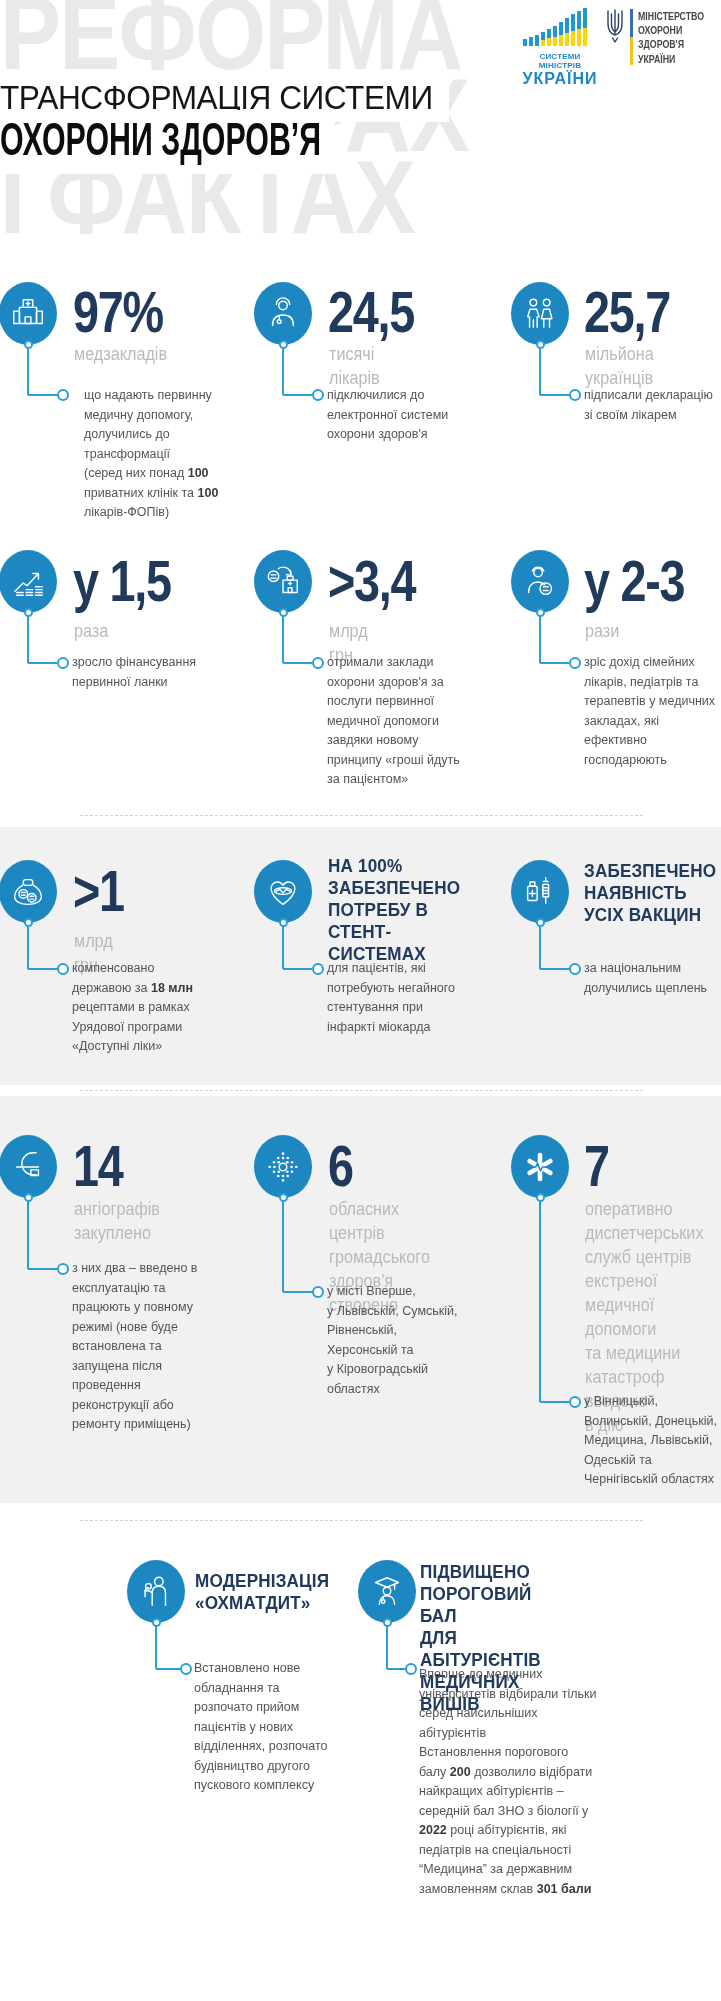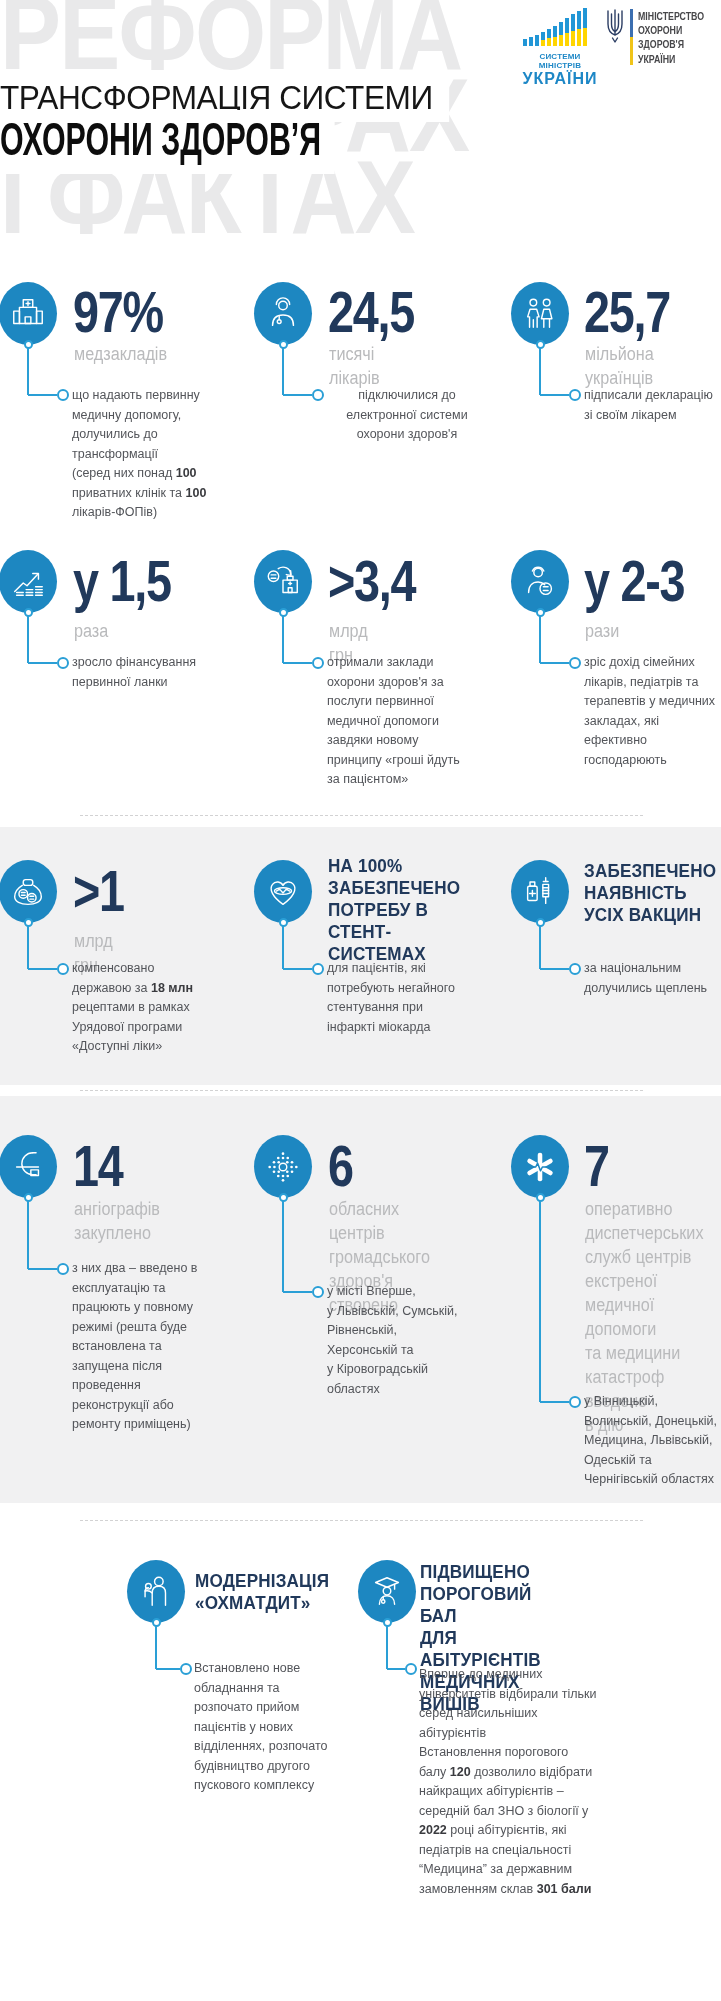--- a/index.html
+++ b/index.html
@@ -110,21 +110,21 @@
         <rect x="5" y="17" width="6" height="13"></rect>
           <rect x="29" y="17" width="6" height="13"></rect>
       </svg>
     </div>
     <div class="dot" style="left:24px;top:340px;"></div>
     <div class="vline" style="left:27px;top:348px;height:47px;"></div>
     <div class="hline" style="left:28px;top:394px;width:29px;"></div>
     <div class="ring" style="left:57px;top:389px;"></div>
     <div class="value" style="left:73px;top:284px;">97%</div>
     <div class="lbl" style="left:74px;top:342px;">медзакладів</div>
-    <div class="desc" style="left:72px;top:386px;width:155px;"><span>що надають первинну
+    <div class="desc" style="left:84px;top:386px;width:155px;"><span>що надають первинну
 медичну допомогу,
 долучились до
 трансформації
 (серед них понад </span><span class="b">100</span><span>
 приватних клінік та </span><span class="b">100</span><span>
 лікарів-ФОПів)</span></div>
   </div>
 
   <div class="stat">
     <div class="oval" style="left:254px;top:282px;">
@@ -135,21 +135,21 @@
         <circle cx="16" cy="28" r="2"></circle>
           <path d="M16 26v-4"></path>
       </svg>
     </div>
     <div class="dot" style="left:279px;top:340px;"></div>
     <div class="vline" style="left:282px;top:348px;height:47px;"></div>
     <div class="hline" style="left:283px;top:394px;width:29px;"></div>
     <div class="ring" style="left:312px;top:389px;"></div>
     <div class="value" style="left:328px;top:284px;">24,5</div>
     <div class="lbl" style="left:329px;top:342px;">тисячі лікарів</div>
-    <div class="desc" style="left:327px;top:386px;width:160px;text-align:center;"><span>підключилися до
+    <div class="desc" style="left:327px;top:386px;width:160px;"><span>підключилися до
 електронної системи
 охорони здоров'я</span></div>
   </div>
 
   <div class="stat">
     <div class="oval" style="left:511px;top:282px;">
       <svg viewBox="0 0 40 40" fill="none" stroke="#fff" stroke-width="1.5" stroke-linecap="round" stroke-linejoin="round">
         <circle cx="13" cy="8" r="3.5"></circle>
           <path d="M9 34V23h-2l2.5-8h7L19 23h-2v11"></path>
           <path d="M13 26v8"></path>
@@ -317,21 +317,21 @@
     <div class="dot" style="left:24px;top:1193px;"></div>
     <div class="vline" style="left:27px;top:1201px;height:68px;"></div>
     <div class="hline" style="left:28px;top:1268px;width:29px;"></div>
     <div class="ring" style="left:57px;top:1263px;"></div>
     <div class="value" style="left:73px;top:1138px;">14</div>
     <div class="lbl" style="left:74px;top:1197px;">ангіографів
 закуплено</div>
     <div class="desc" style="left:72px;top:1259px;width:150px;"><span>з них два – введено в
 експлуатацію та
 працюють у повному
-режимі (решта буде
+режимі (нове буде
 встановлена та
 запущена після
 проведення
 реконструкції або
 ремонту приміщень)</span></div>
   </div>
 
   <div class="stat">
     <div class="oval" style="left:254px;top:1135px;">
       <svg viewBox="0 0 40 40">
@@ -449,21 +449,21 @@
     <div class="ring" style="left:405px;top:1663px;"></div>
     <div class="ntitle" style="left:420px;top:1561px;">ПІДВИЩЕНО
 ПОРОГОВИЙ БАЛ
 ДЛЯ АБІТУРІЄНТІВ
 МЕДИЧНИХ ВИШІВ</div>
     <div class="desc" style="left:419px;top:1665px;width:205px;"><span>Вперше до медичних
 університетів відбирали тільки
 серед найсильніших
 абітурієнтів
 Встановлення порогового
-балу </span><span class="b">120</span><span> дозволило відібрати
+балу </span><span class="b">200</span><span> дозволило відібрати
 найкращих абітурієнтів –
 середній бал ЗНО з біології у
 </span><span class="b">2022</span><span> році абітурієнтів, які
 педіатрів на спеціальності
 “Медицина” за державним
 замовленням склав </span><span class="b">301 бали</span></div>
   </div>
 
 </div>
 

